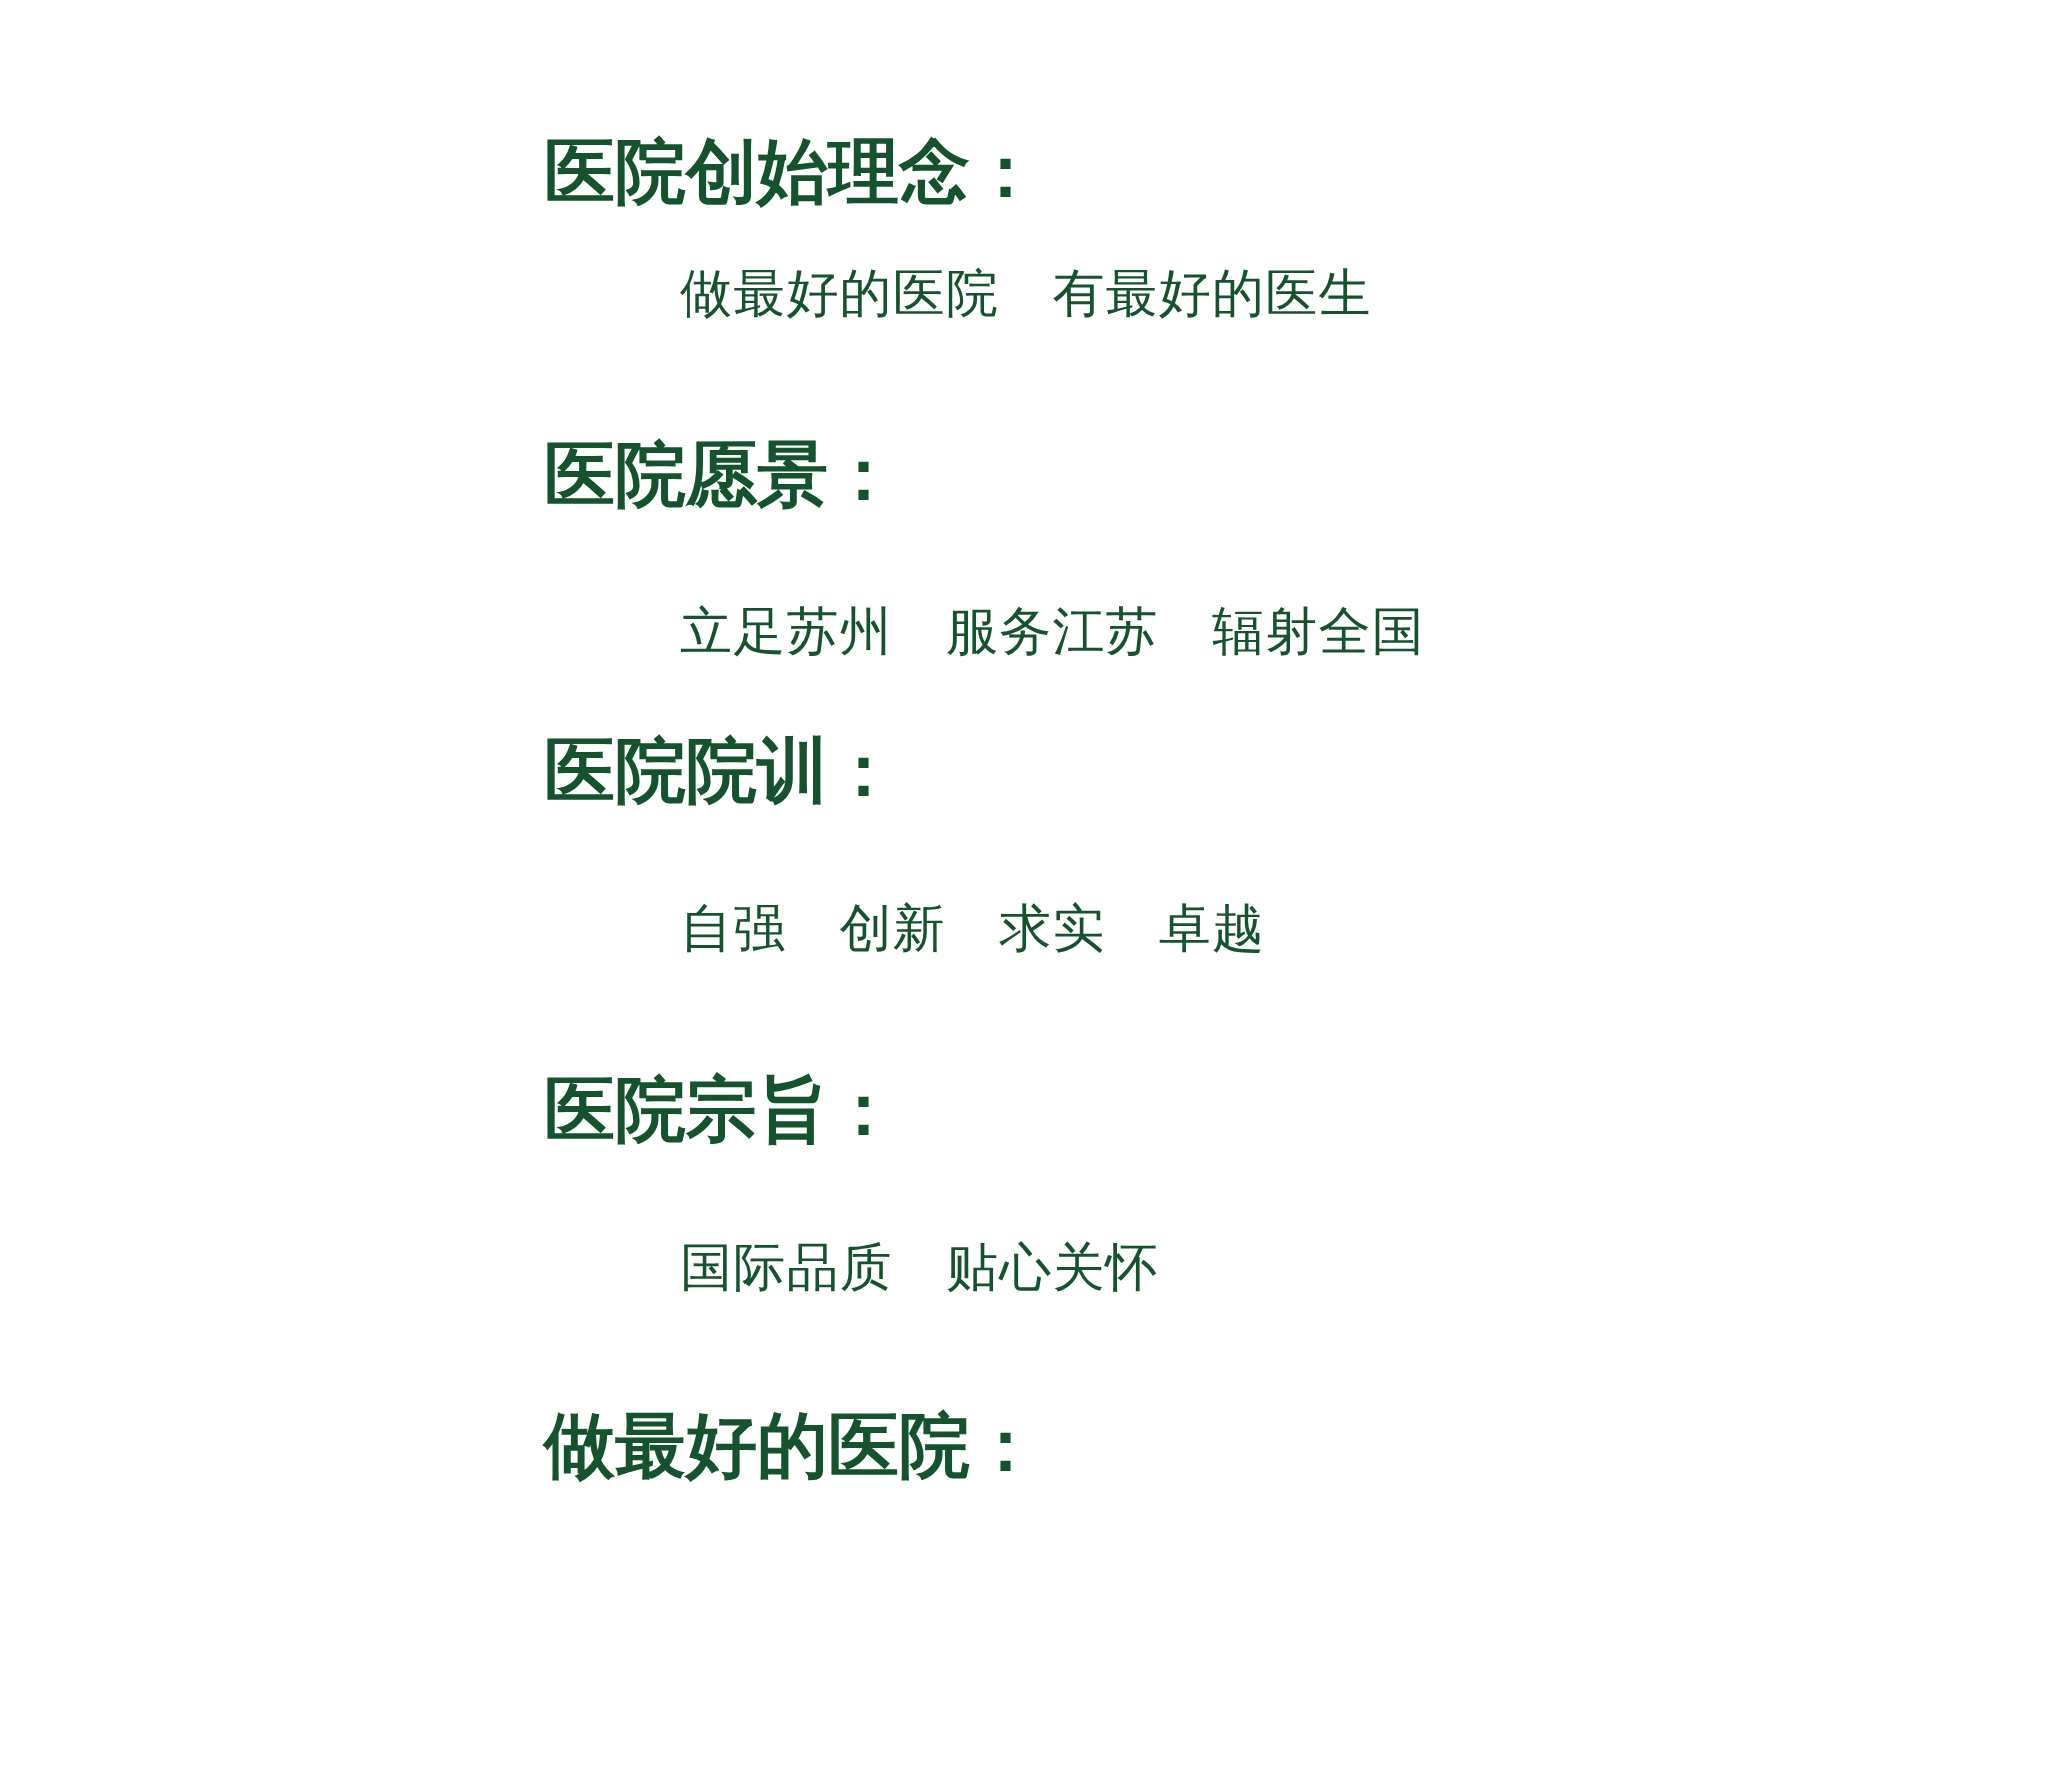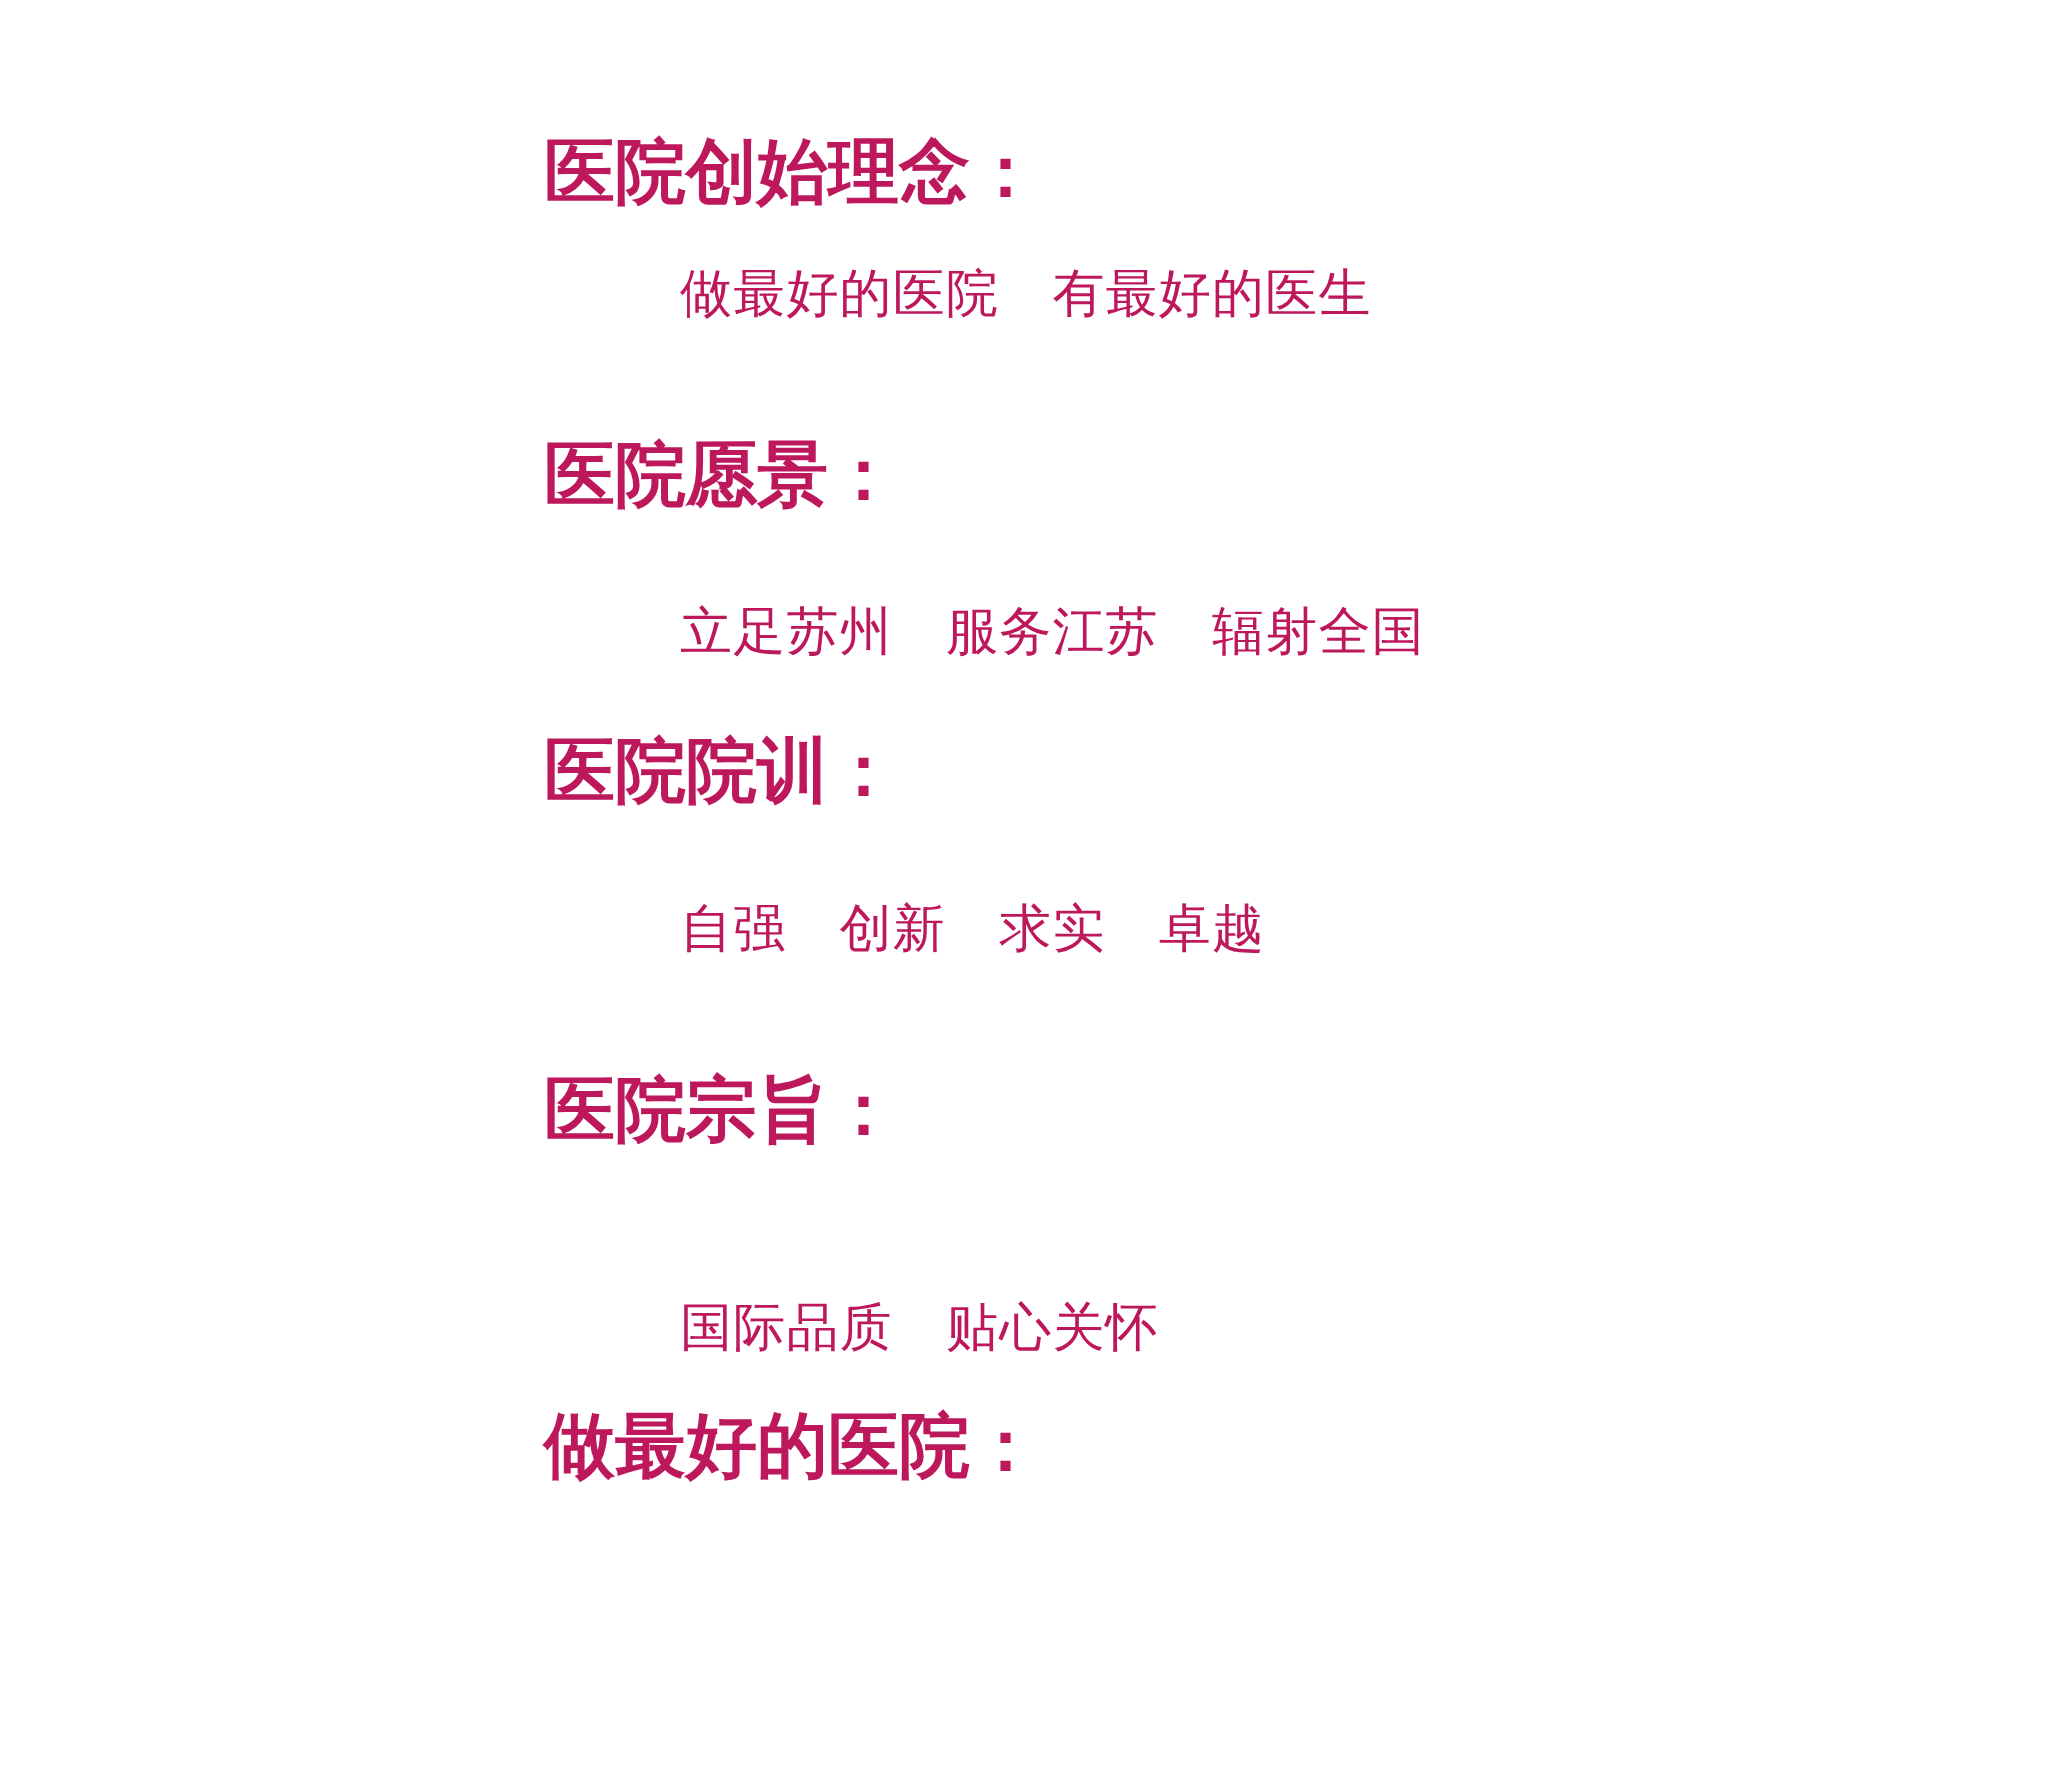--- a/index.html
+++ b/index.html
@@ -9,21 +9,21 @@
   .page {
     position: relative;
     width: 2056px;
     height: 1792px;
     background: #ffffff;
     overflow: hidden;
   }
   .line {
     position: absolute;
     white-space: pre;
-    color: #be185d;
+    color: #14532d;
     line-height: 1;
     text-align: right;
   }
   .heading {
     left: 544px;
     font-family: "Liberation Sans", "DejaVu Sans", sans-serif;
     font-weight: 700;
     font-size: 71px;
     letter-spacing: 0;
   }
@@ -35,21 +35,21 @@
     letter-spacing: 1.2px;
   }
   
   .pos-h1 { top: 136px; }
   .pos-b1 { top: 268px; }
   .pos-h2 { top: 439px; }
   .pos-b2 { top: 606px; }
   .pos-h3 { top: 735px; }
   .pos-b3 { top: 903px; }
   .pos-h4 { top: 1074px; }
-  .pos-b4 { top: 1302px; }
+  .pos-b4 { top: 1242px; }
   .pos-h5 { top: 1410px; }
   .pos-b5 { top: 1577px; }
 </style>
 </head>
 <body>
 
 <div class="page">
 
   <div class="line heading pos-h1">医院创始理念：</div>
   <div class="line bodyline pos-b1">做最好的医院　有最好的医生</div>

